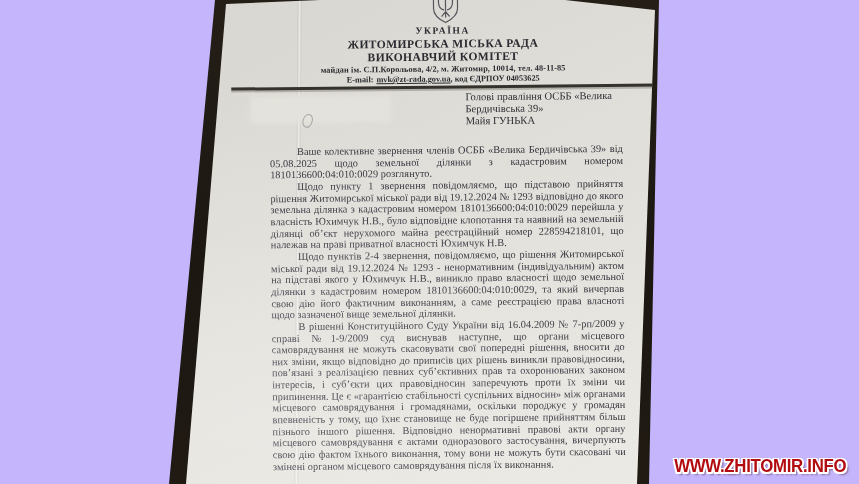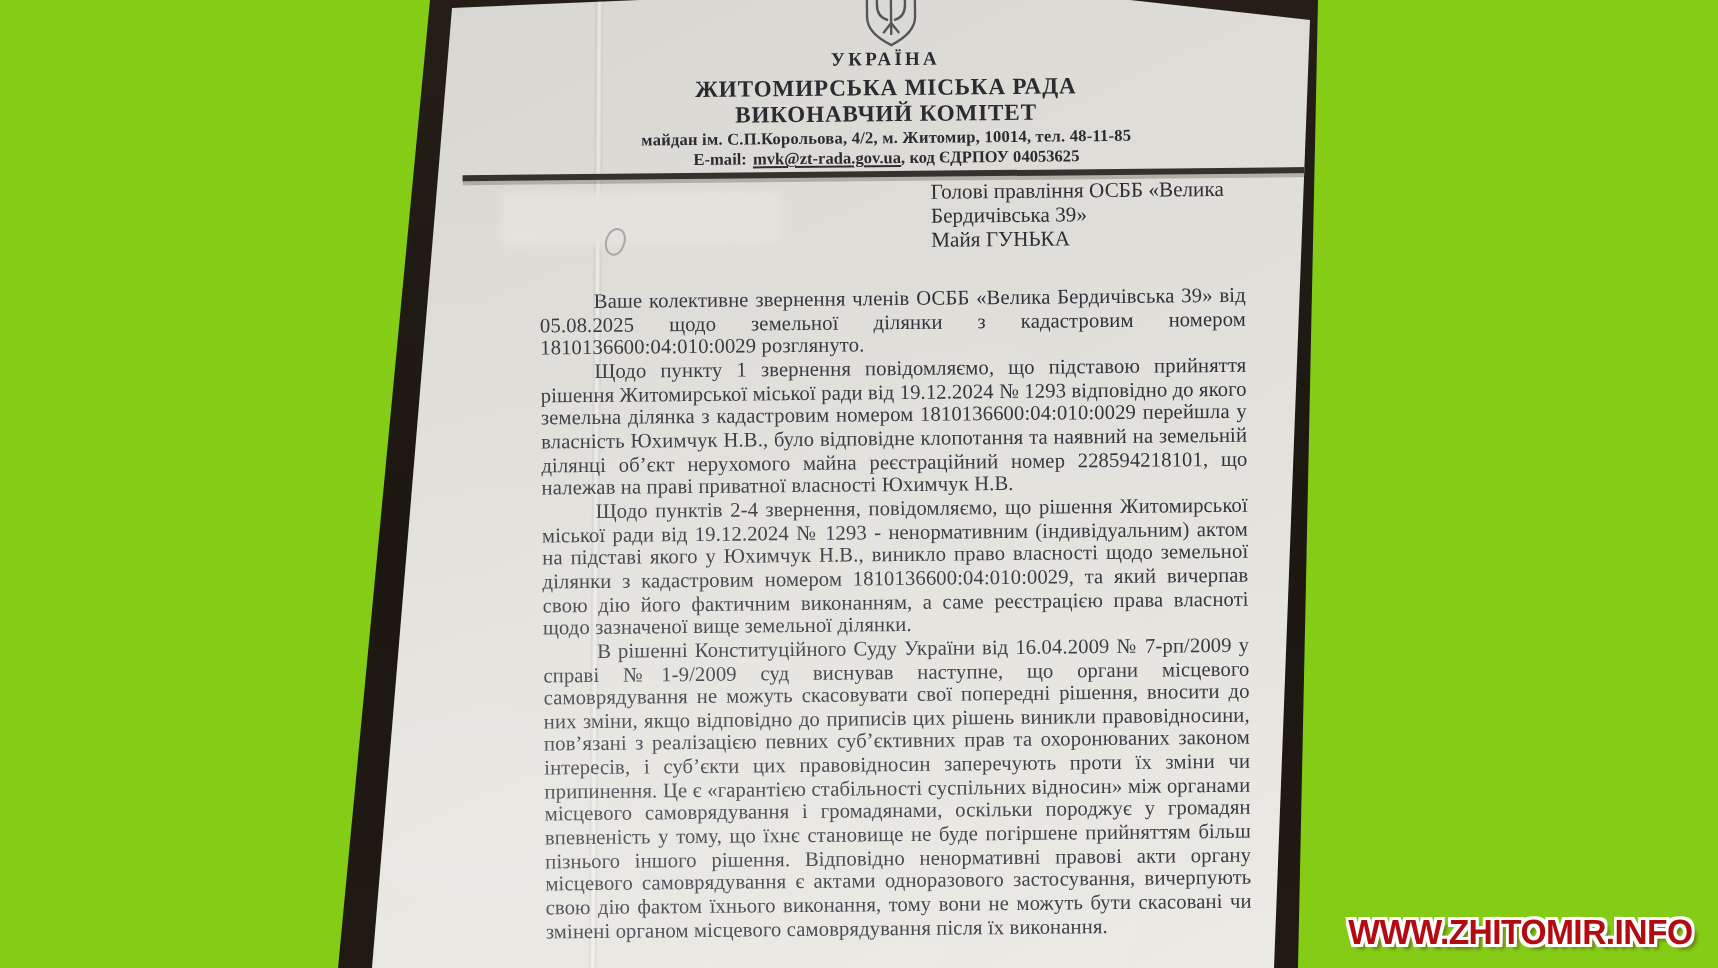--- a/index.html
+++ b/index.html
@@ -1,20 +1,20 @@
 <!DOCTYPE html>
 <html><head>
 <meta charset="utf-8">
 <style>
   html,body{margin:0;padding:0;background:#8f8e8a;}
   .canvas{
     position:relative;
     width:859px;height:484px;
     overflow:hidden;
-    background:#84cc16;
+    background:#c4b5fd;
     font-family:"Liberation Serif","DejaVu Serif",serif;
   }
   
   .photo-bg{
     position:absolute;inset:0;
     background:linear-gradient(180deg,#241e17 0%,#1c1711 55%,#201a13 100%);
     clip-path:polygon(215px 0,659px 0,649px 484px,169px 484px);
   }
   
   .paper{

